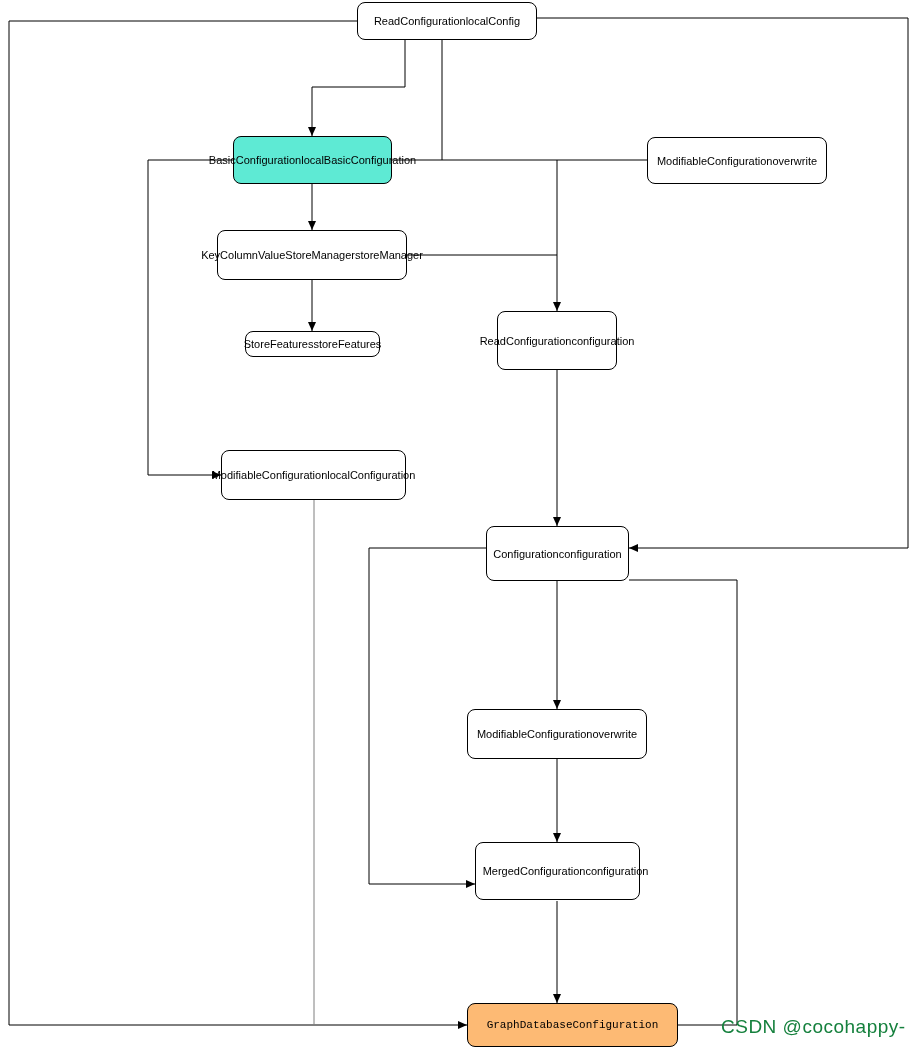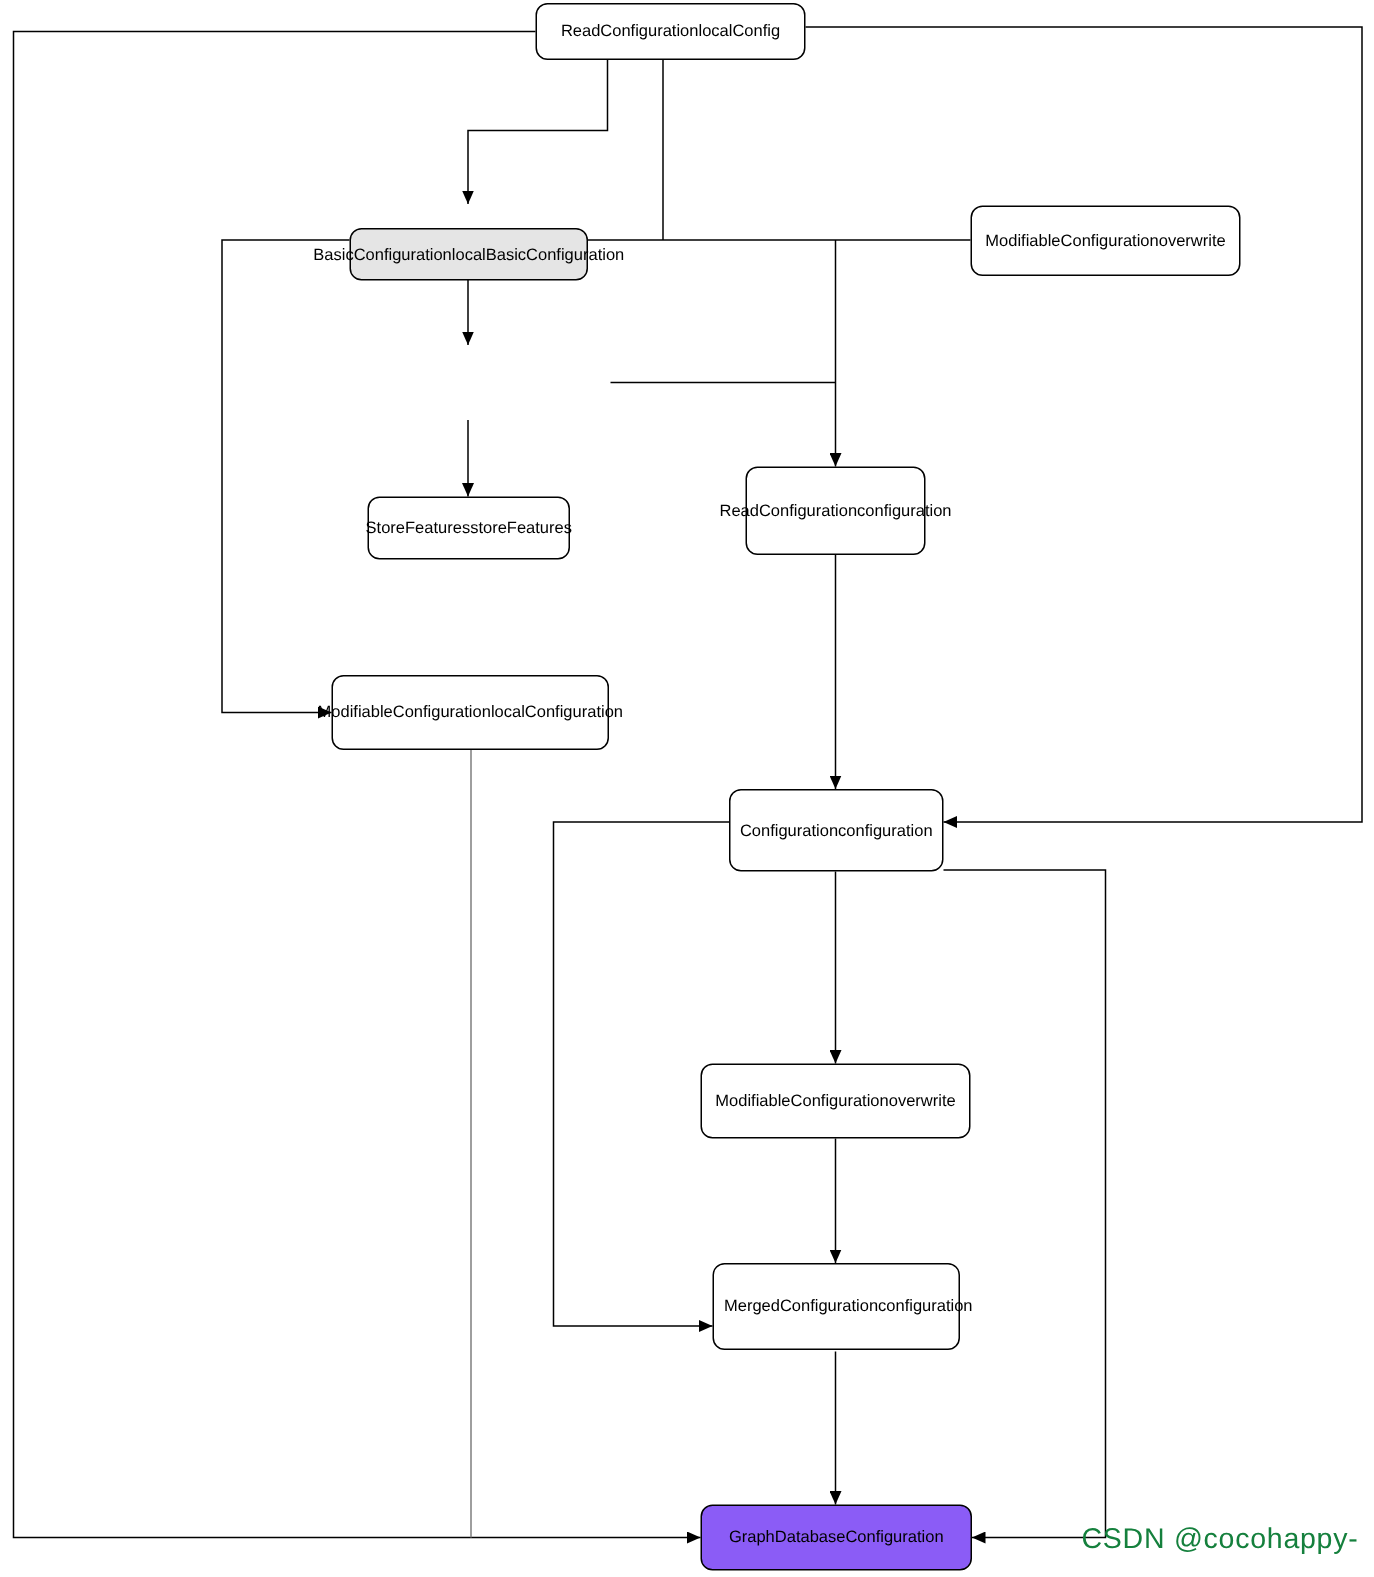--- a/index.html
+++ b/index.html
@@ -75,29 +75,33 @@
       <polyline points="557,581 557,709" fill="none" stroke="#000000" stroke-width="1" marker-end="url(#arrow)"></polyline>
       <polyline points="629,580 737,580 737,1025 648,1025" fill="none" stroke="#000000" stroke-width="1" marker-end="url(#arrow)"></polyline>
       <polyline points="557,759 557,842" fill="none" stroke="#000000" stroke-width="1" marker-end="url(#arrow)"></polyline>
       <polyline points="557,901 557,1003" fill="none" stroke="#000000" stroke-width="1" marker-end="url(#arrow)"></polyline>
     </svg>
 
   <div class="node" style="left: 357px; top: 2px; width: 180px; height: 38px; background: rgb(255, 255, 255);">
       <span>ReadConfiguration</span>
       <span>localConfig</span>
     </div>
-    <div class="node" style="left: 233px; top: 152px; width: 159px; height: 35px; background: #e5e5e5;">
+    <div class="node" style="left: 233px; top: 136px; width: 159px; height: 48px; background: #5eead4;">
       <span>BasicConfiguration</span>
       <span>localBasicConfiguration</span>
     </div>
     <div class="node" style="left: 647px; top: 137px; width: 180px; height: 47px; background: rgb(255, 255, 255);">
       <span>ModifiableConfiguration</span>
       <span>overwrite</span>
     </div>
-    <div class="node" style="left: 245px; top: 331px; width: 135px; height: 42px; background: rgb(255, 255, 255);">
+    <div class="node" style="left: 217px; top: 230px; width: 190px; height: 50px; background: rgb(255, 255, 255);">
+      <span>KeyColumnValueStoreManager</span>
+      <span>storeManager</span>
+    </div>
+    <div class="node" style="left: 245px; top: 331px; width: 135px; height: 26px; background: rgb(255, 255, 255);">
       <span>StoreFeatures</span>
       <span>storeFeatures</span>
     </div>
     <div class="node" style="left: 497px; top: 311px; width: 120px; height: 59px; background: rgb(255, 255, 255);">
       <span>ReadConfiguration</span>
       <span>configuration</span>
     </div>
     <div class="node" style="left: 221px; top: 450px; width: 185px; height: 50px; background: rgb(255, 255, 255);">
       <span>ModifiableConfiguration</span>
       <span>localConfiguration</span>
@@ -107,17 +111,17 @@
       <span>configuration</span>
     </div>
     <div class="node" style="left: 467px; top: 709px; width: 180px; height: 50px; background: rgb(255, 255, 255);">
       <span>ModifiableConfiguration</span>
       <span>overwrite</span>
     </div>
     <div class="node" style="left: 475px; top: 842px; width: 165px; height: 58px; background: rgb(255, 255, 255); padding-left: 16px;">
       <span>MergedConfiguration</span>
       <span>configuration</span>
     </div>
-    <div class="node" style="left: 467px; top: 1003px; width: 181px; height: 44px; background: #8b5cf6;">
+    <div class="node" style="left: 467px; top: 1003px; width: 211px; height: 44px; background: #fdba74; font-family: Liberation Mono, monospace;">
       <span>GraphDatabaseConfiguration</span>
     </div>
     <div class="watermark" style="color: #15803d;">CSDN @cocohappy-</div>
 </div>
 
 </body></html>

